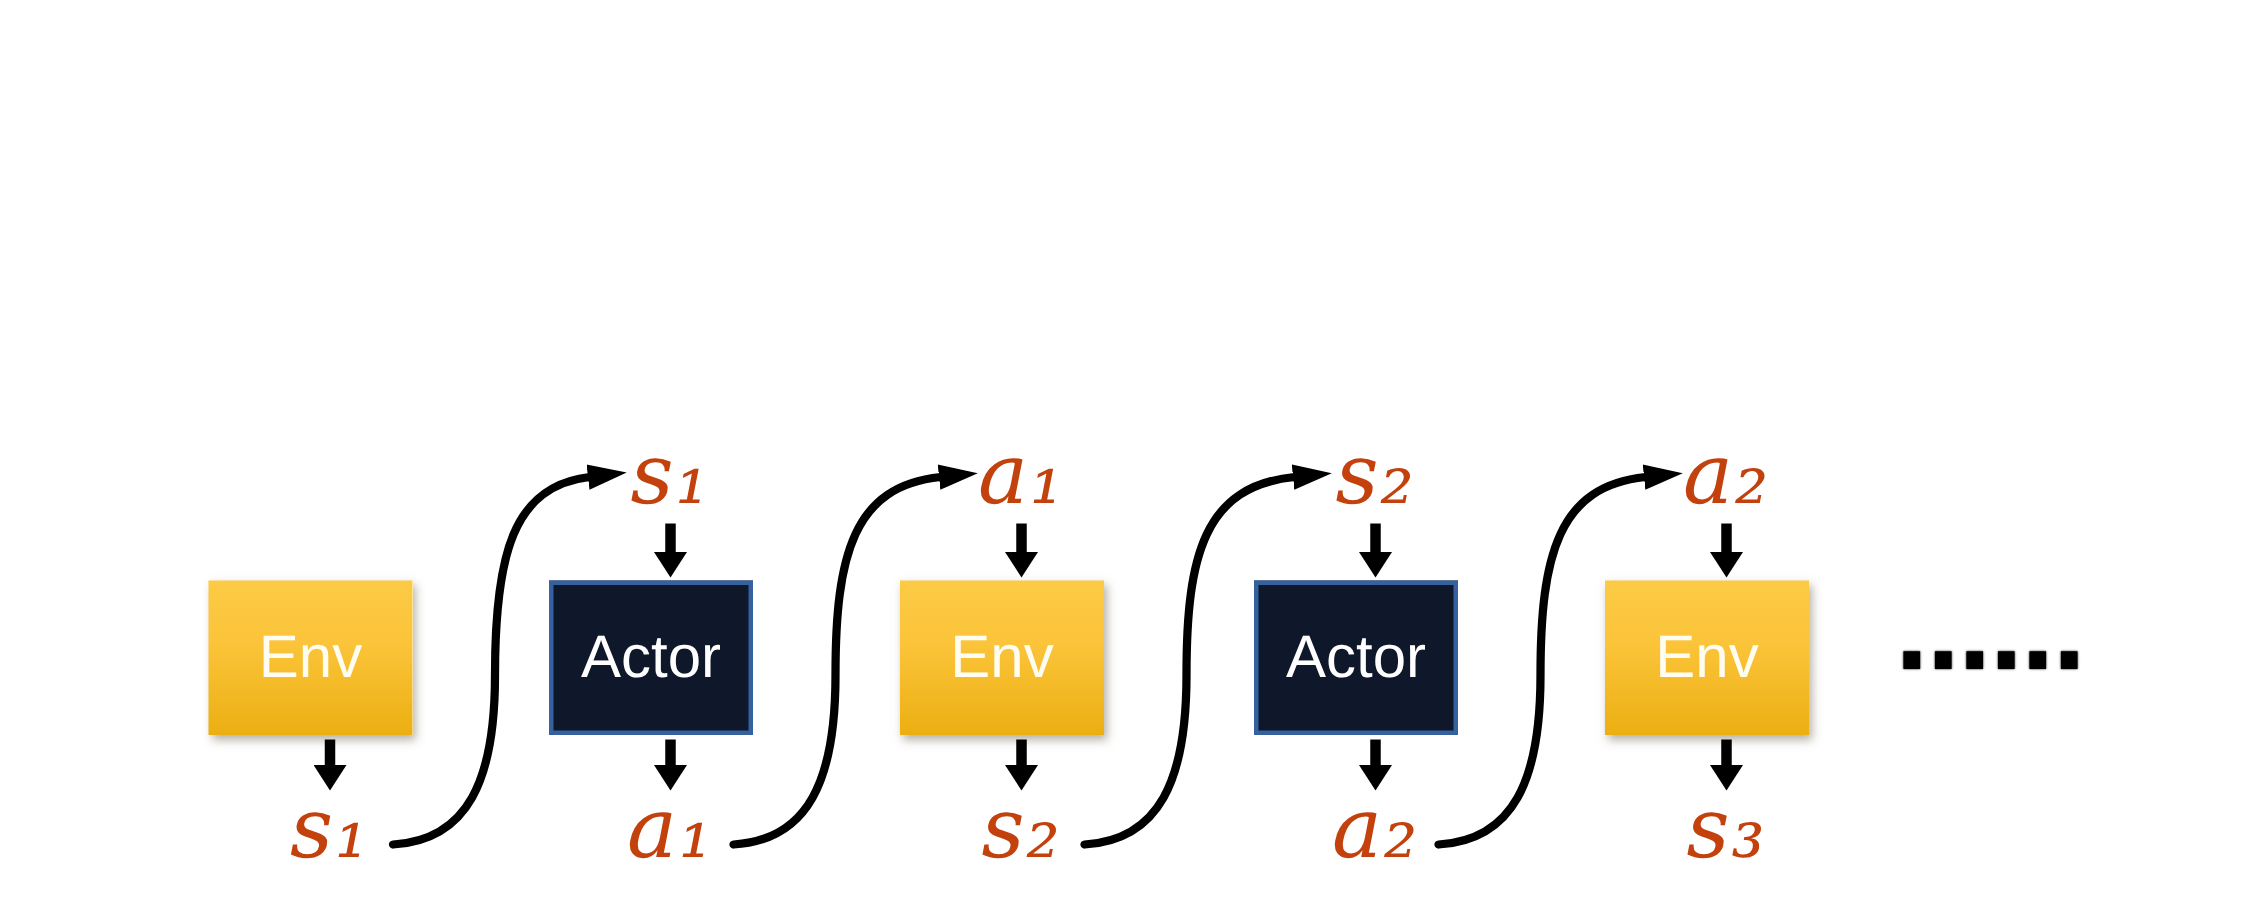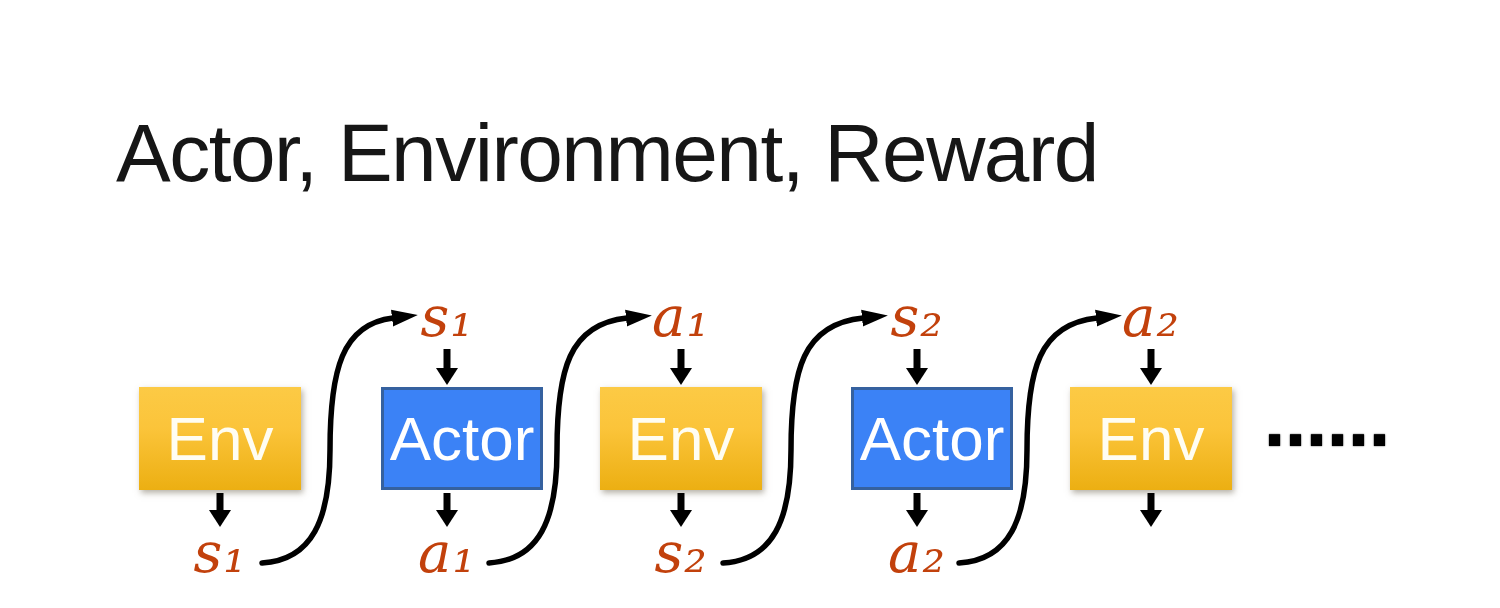--- a/index.html
+++ b/index.html
@@ -16,35 +16,34 @@
     font-size:82px;
     font-weight:300;
     letter-spacing:-1.5px;
     line-height:1;
     color:#161616;
     white-space:nowrap;
   }
   .box{
     position:absolute;
     top:387px;
-    width:162px;height:103px;
+    width:136px;height:103px;
     display:flex;align-items:center;justify-content:center;
-    font-size:62px;
+    font-size:40px;
     color:#ffffff;
     box-sizing:border-box;
   }
   .box.env{
     background:linear-gradient(180deg,#FCCA45 0%,#FBC43A 40%,#ECAF12 100%);
     box-shadow:2px 3px 6px rgba(110,100,80,0.5);
     color:#FFFDF2;
   }
   .box.actor{
-    background:#3b82f6;
+    background:#0f172a;
     border:3px solid #35619F;
-    margin-left:15px;
   }
   .b1{left:139px;} .b2{left:366px;} .b3{left:600px;} .b4{left:836px;} .b5{left:1070px;}
   .mathlabel{
     position:absolute;
     width:140px;
     text-align:center;
     font-family:"DejaVu Serif",serif;
     font-style:italic;
     font-size:56px;
     line-height:56px;
@@ -67,37 +66,37 @@
     text-shadow:0 0 1.5px #000;
     white-space:nowrap;
   }
   svg.arrows{position:absolute;left:0;top:0;pointer-events:none;}
 </style>
 </head>
 <body>
 
 <div id="slide">
 
-  <div class="title">Actor, Environment, Reward</div>
 
   <div class="box env b1">Env</div>
   <div class="box actor b2">Actor</div>
   <div class="box env b3">Env</div>
   <div class="box actor b4">Actor</div>
   <div class="box env b5">Env</div>
 
   <div class="mathlabel toplab t2">s₁</div>
   <div class="mathlabel toplab t3">a₁</div>
   <div class="mathlabel toplab t4">s₂</div>
   <div class="mathlabel toplab t5">a₂</div>
 
   <div class="mathlabel botlab u1">s₁</div>
   <div class="mathlabel botlab u2">a₁</div>
   <div class="mathlabel botlab u3">s₂</div>
   <div class="mathlabel botlab u4">a₂</div>
+  <div class="mathlabel botlab u5">s₃</div>
 
   <div class="ellipsis">……</div>
 
   <svg class="arrows" width="1500" height="608" viewBox="0 0 1500 608">
     <defs>
       <marker id="mCurve" markerUnits="userSpaceOnUse" markerWidth="26" markerHeight="20" viewBox="0 0 26 20" refX="1" refY="10" orient="auto">
         <path d="M0,1.5 L26,10 L0,18.5 z" fill="#000"></path>
       </marker>
       <marker id="mBlock" markerUnits="userSpaceOnUse" markerWidth="17" markerHeight="22" viewBox="0 0 17 22" refX="1" refY="11" orient="auto">
         <path d="M0,0 L17,11 L0,22 z" fill="#000"></path>

